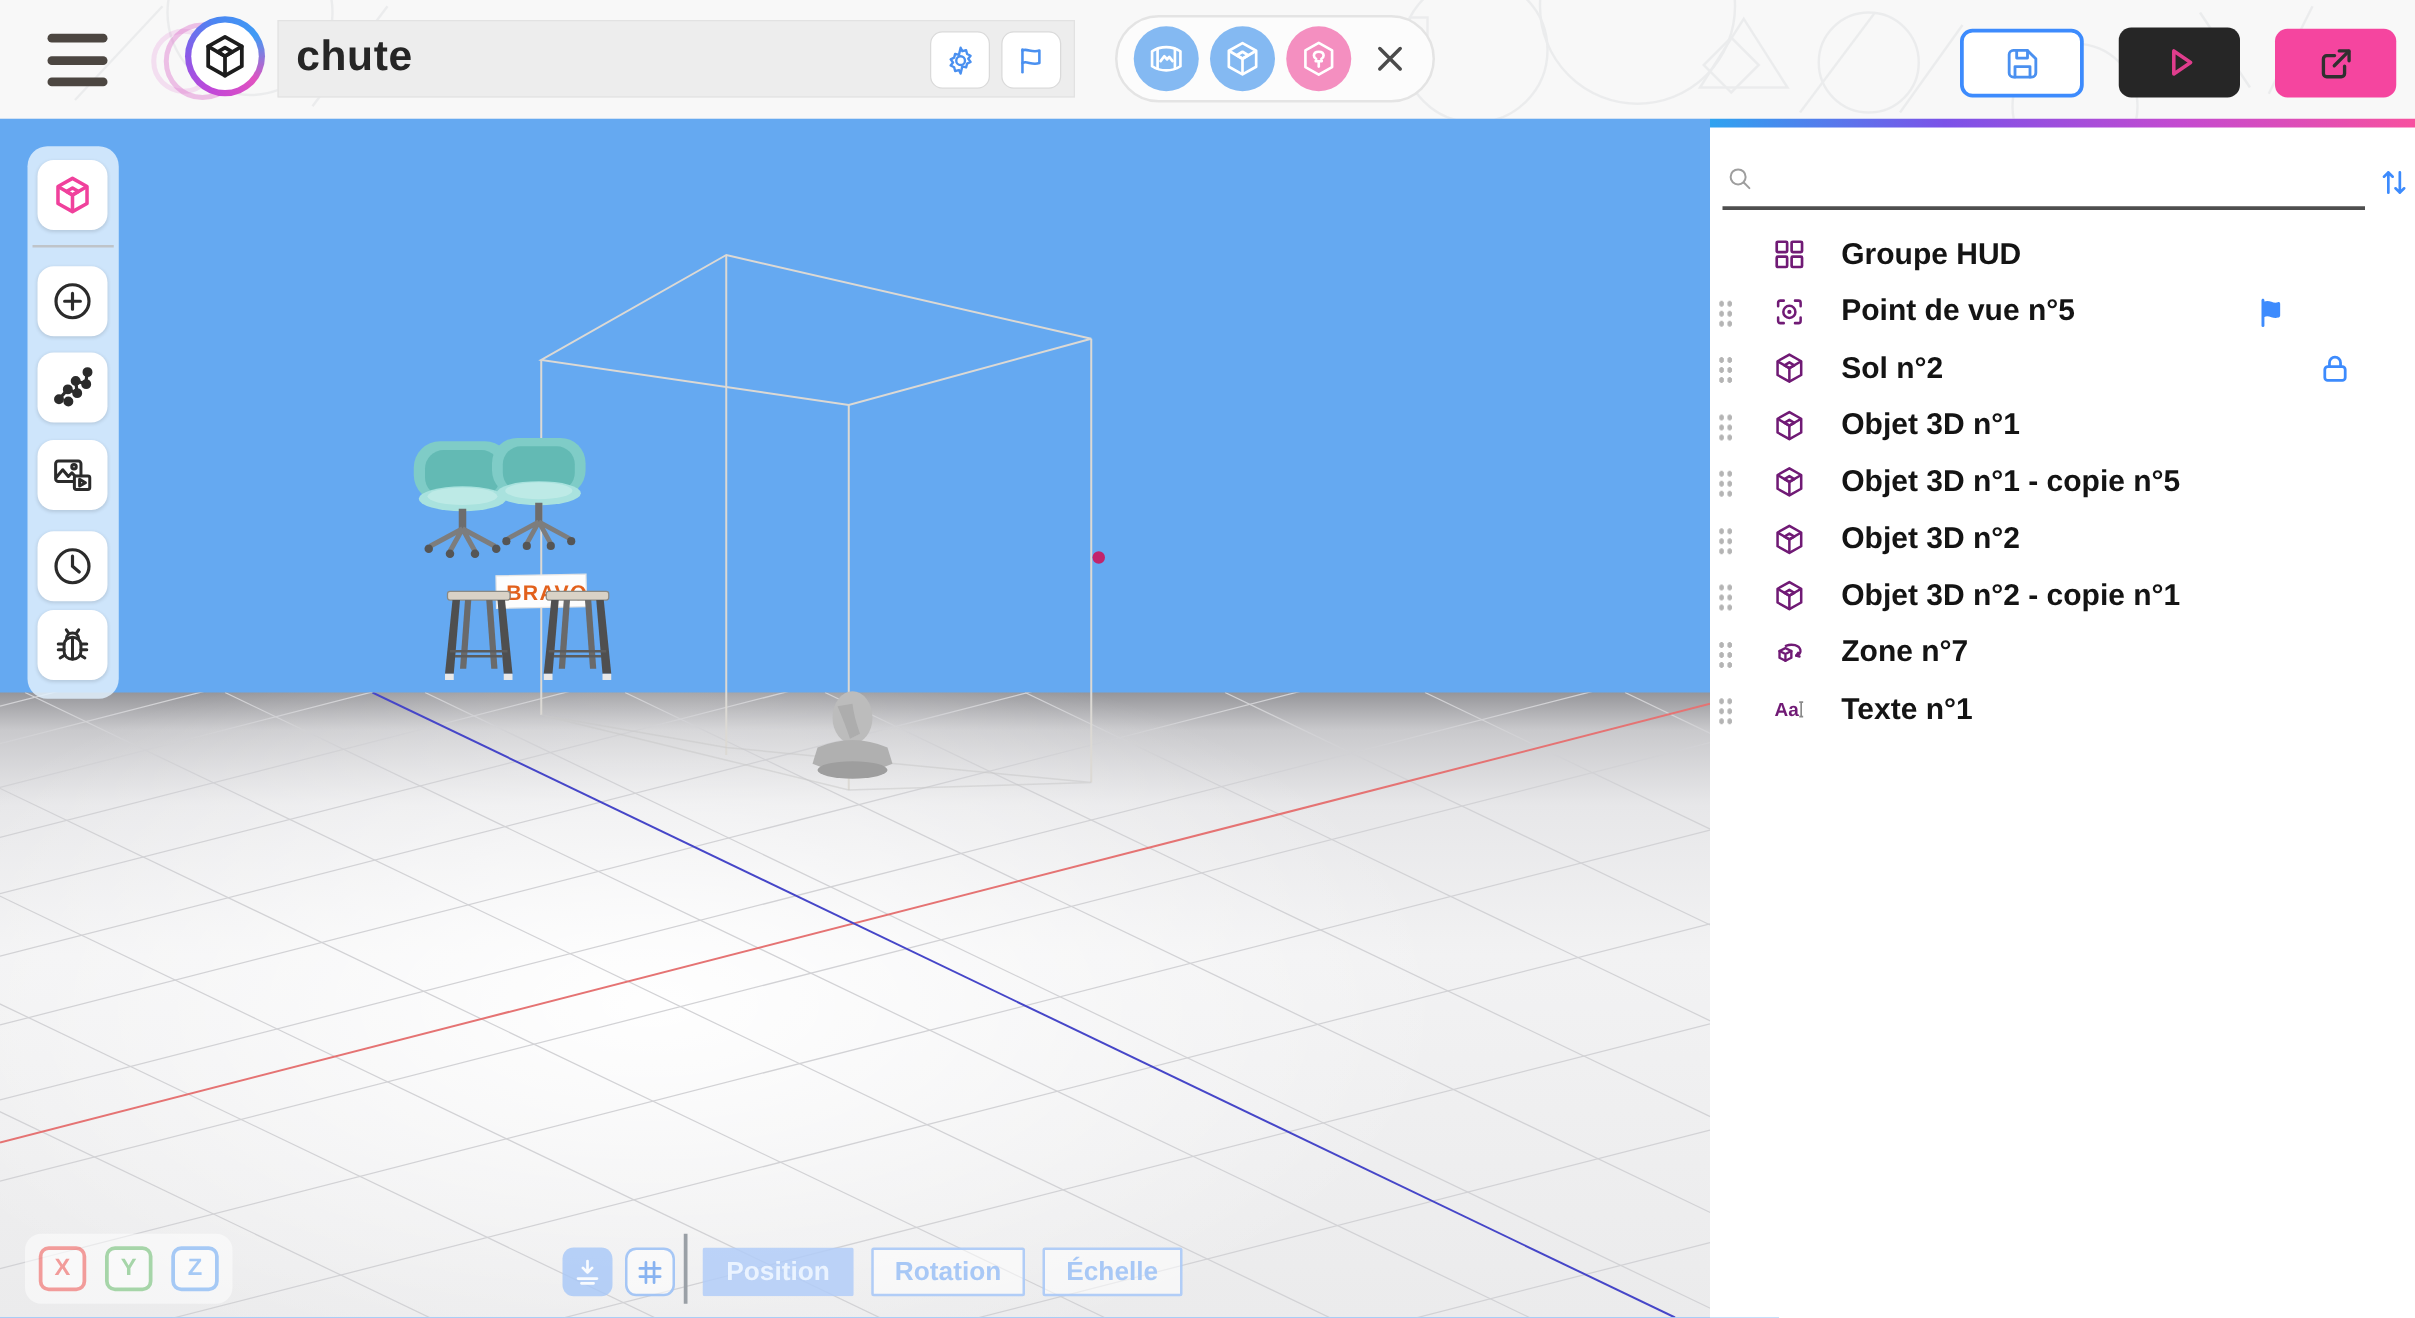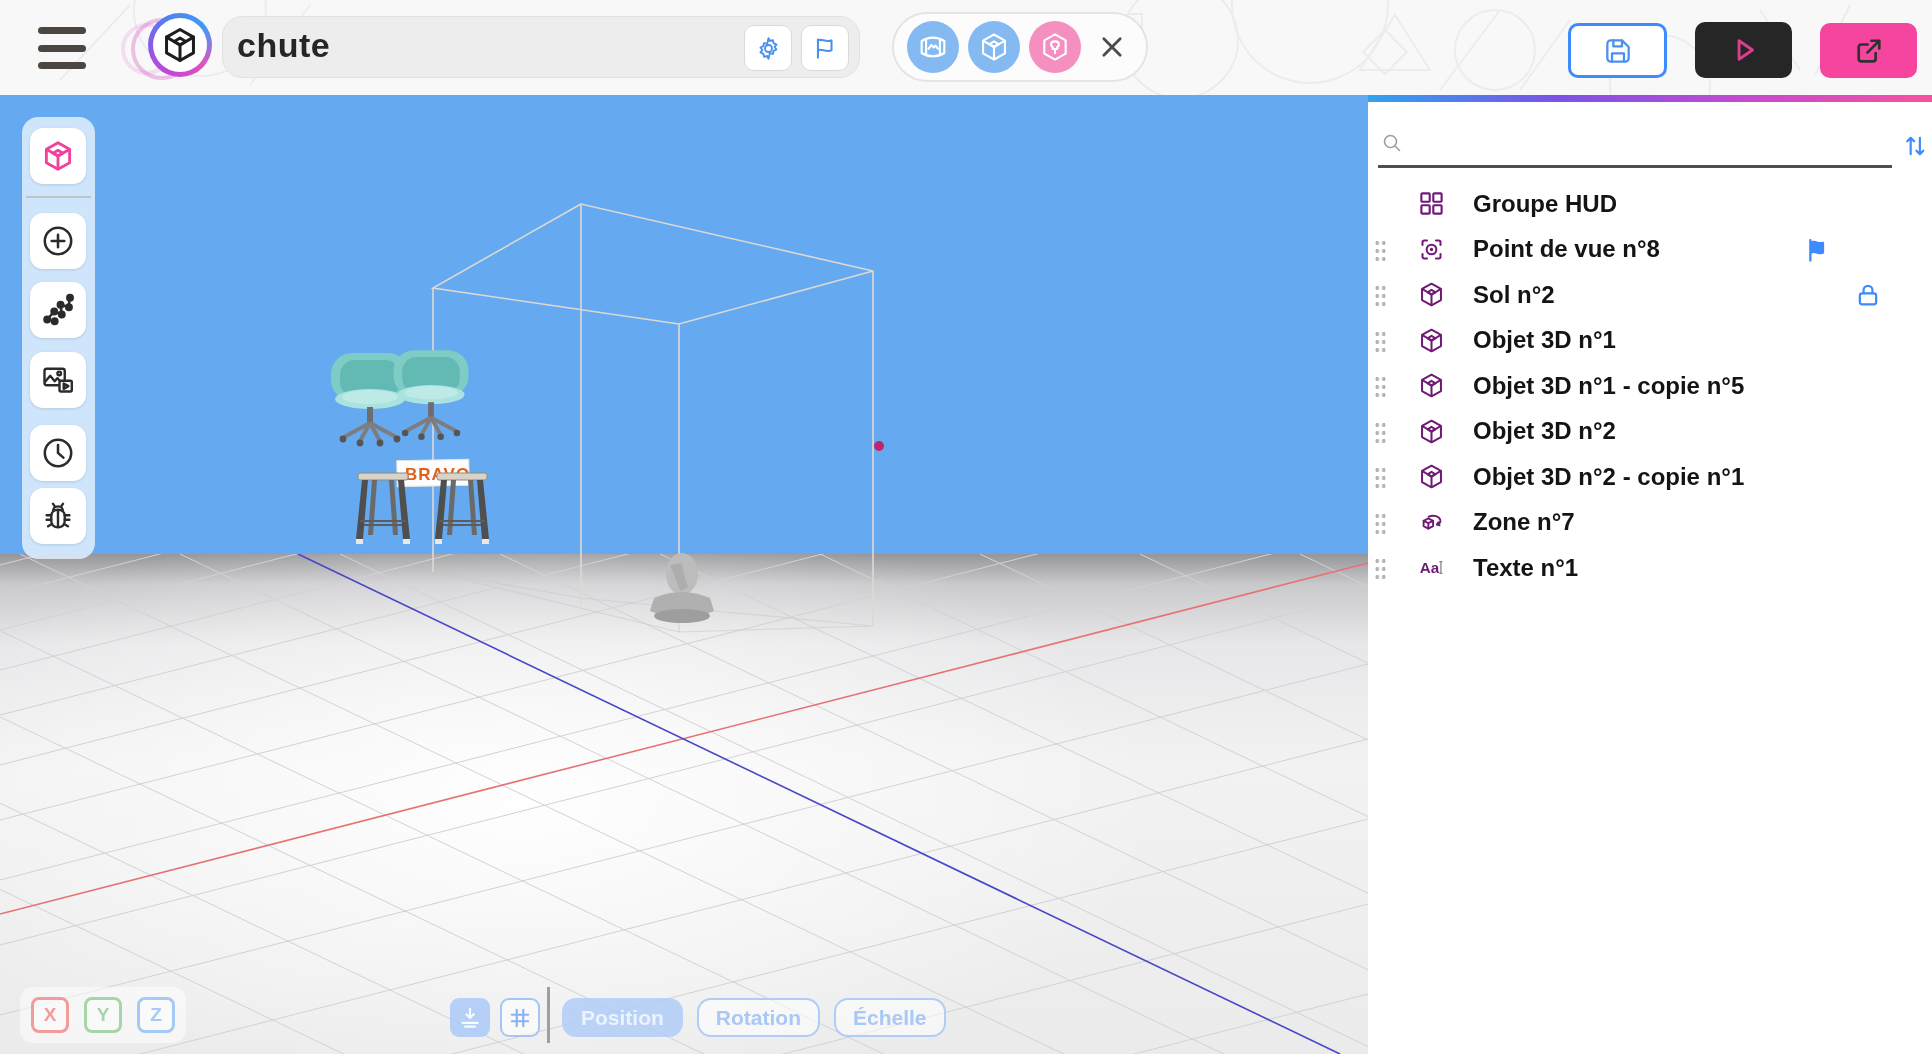--- a/index.html
+++ b/index.html
@@ -10,21 +10,21 @@
   .topbar{position:absolute;left:0;top:0;width:1932px;height:95px;background:#f8f8f8;border-bottom:1px solid #ececec}
   .deco{position:absolute;inset:0;pointer-events:none;opacity:.07}
   .hamburger{position:absolute;left:38px;top:27px;width:48px;height:42px;display:flex;flex-direction:column;justify-content:space-between;cursor:pointer}
   .hamburger i{display:block;height:7px;border-radius:4px;background:#4c4641}
   .logo-echo1{position:absolute;left:131px;top:18px;width:54px;height:54px;border-radius:50%;border:4px solid rgba(216,86,196,.35)}
   .logo-echo2{position:absolute;left:121px;top:23px;width:44px;height:44px;border-radius:50%;border:4px solid rgba(216,86,196,.16)}
   .logo{position:absolute;left:148px;top:13px;width:64px;height:64px;border-radius:50%;
         background:conic-gradient(from 200deg,#c247d8,#8a5ae8,#4b86f2,#3f9bf5,#e052c0,#c247d8);
         display:grid;place-items:center}
   .logo-inner{width:54px;height:54px;border-radius:50%;background:#fff;display:grid;place-items:center;color:#1d1d1d}
-  .title-field{position:absolute;left:222px;top:16px;width:636px;height:60px;background:#ededed;border:1px solid #e2e2e2;border-radius:20px}
+  .title-field{position:absolute;left:222px;top:16px;width:636px;height:60px;background:#ededed;border:1px solid #e2e2e2;border-radius:0}
   .title-text{position:absolute;left:14px;top:9px;font-size:34px;font-weight:bold;color:#262626;letter-spacing:.5px}
   .field-btn{position:absolute;top:8px;width:46px;height:44px;background:#fff;border:1px solid #dadada;border-radius:10px;display:grid;place-items:center;color:#4a90f0;cursor:pointer}
   .field-btn.gear{left:521px}.field-btn.flagb{left:578px}
   .mode-pill{position:absolute;left:892px;top:12px;width:256px;height:70px;background:#fcfcfc;border:2px solid #e4e4e4;border-radius:36px;display:flex;align-items:center;gap:9px;padding-left:13px;box-sizing:border-box}
   .mode-circle{width:52px;height:52px;border-radius:50%;display:grid;place-items:center;color:#fff;cursor:pointer}
   .mode-circle.blue{background:#84b9f2}.mode-circle.pink{background:#f48fc0}
   .pill-close{width:44px;height:44px;display:grid;place-items:center;color:#4b4b4b;cursor:pointer}
   .btn-save{position:absolute;left:1568px;top:23px;width:99px;height:55px;background:#fff;border:3px solid #3d8bfd;border-radius:10px;display:grid;place-items:center;color:#4a90f0;box-sizing:border-box;cursor:pointer}
   .btn-play{position:absolute;left:1695px;top:22px;width:97px;height:56px;background:#262626;border-radius:10px;display:grid;place-items:center;color:#e03d8d;cursor:pointer}
   .btn-export{position:absolute;left:1820px;top:23px;width:97px;height:55px;background:#f5459f;border-radius:10px;display:grid;place-items:center;color:#303030;cursor:pointer}
@@ -44,21 +44,21 @@
 
   
   .xyz{position:absolute;left:20px;top:892px;width:166px;height:56px;background:rgba(255,255,255,.5);border-radius:13px;display:flex;align-items:center;gap:15px;padding-left:11px;box-sizing:border-box}
   .axis-btn{width:38px;height:36px;border:3px solid;border-radius:8px;background:rgba(255,255,255,.65);font-size:19px;font-weight:bold;display:grid;place-items:center;opacity:.55;box-sizing:border-box;cursor:pointer}
 
   
   .snap-btn{position:absolute;left:450px;top:903px;width:40px;height:39px;background:rgba(166,199,247,.8);border-radius:9px;display:grid;place-items:center;color:rgba(255,255,255,.9);cursor:pointer}
   .gridtoggle-btn{position:absolute;left:500px;top:903px;width:40px;height:39px;background:rgba(255,255,255,.55);border:2.5px solid rgba(150,189,244,.85);border-radius:9px;display:grid;place-items:center;color:rgba(130,175,240,.95);box-sizing:border-box;cursor:pointer}
   .ctl-divider{position:absolute;left:547px;top:892px;width:3px;height:56px;background:#9aa0a6}
   .transform-group{position:absolute;left:562px;top:903px;display:flex;gap:14px}
-  .transform-btn{height:39px;padding:0 17px;border:2.5px solid rgba(168,200,246,.9);border-radius:14px;background:rgba(255,255,255,.55);color:rgba(168,200,246,1);font-size:21px;font-weight:bold;display:grid;place-items:center;box-sizing:border-box;cursor:pointer}
+  .transform-btn{height:39px;padding:0 17px;border:2.5px solid rgba(168,200,246,.9);border-radius:2px;background:rgba(255,255,255,.55);color:rgba(168,200,246,1);font-size:21px;font-weight:bold;display:grid;place-items:center;box-sizing:border-box;cursor:pointer}
   .transform-btn.active{border-color:transparent;background:rgba(178,205,248,.85);color:rgba(236,244,255,.95)}
 
   
   .panel{position:absolute;left:1368px;top:95px;width:564px;height:959px;background:#fff}
   .panel-grad{position:absolute;left:0;top:0;width:564px;height:7px;background:linear-gradient(90deg,#2fa3f0,#7b52e8,#c44ad0,#f7519f)}
   .search-icon{position:absolute;left:12px;top:36px;color:#9e9e9e}
   .search-underline{position:absolute;left:10px;top:70px;width:514px;height:3px;background:#4f4f4f}
   .sort-btn{position:absolute;left:534px;top:36px;color:#3d8bfd;cursor:pointer}
   .layer-list{position:absolute;left:0;top:86px;width:564px}
   .row{height:45.5px;display:flex;align-items:center;position:relative;cursor:pointer}
@@ -384,21 +384,21 @@
       </div>
       <div class="row">
         <span class="drag"></span>
         <span class="row-icon">
           <svg width="27" height="27" viewBox="0 0 24 24" fill="none" stroke="currentColor" stroke-width="1.8" stroke-linecap="round">
             <path d="M4 8V5.5A1.5 1.5 0 0 1 5.5 4H8M16 4h2.5A1.5 1.5 0 0 1 20 5.5V8M20 16v2.5a1.5 1.5 0 0 1-1.5 1.5H16M8 20H5.5A1.5 1.5 0 0 1 4 18.5V16"></path>
             <circle cx="12" cy="12" r="4.3"></circle>
             <circle cx="12" cy="12" r="1.5" fill="currentColor" stroke="none"></circle>
           </svg>
         </span>
-        <span class="row-label">Point de vue n°8</span>
+        <span class="row-label">Point de vue n°5</span>
         <span class="badge badge-flag">
           <svg width="28" height="28" viewBox="0 0 24 24" fill="currentColor">
             <path d="M4.6 2.6c-.6 0-1 .45-1 1V21a1 1 0 0 0 2 0v-6c2.9-1.7 5.8 1.6 9.3.5.8-.25 1.5-.6 1.5-1.5V6c0-.85-.85-1.35-1.6-1.05-3.1 1.25-5.9-2-9.2-.45v-.9c0-.55-.45-1-1-1Z"></path>
           </svg>
         </span>
       </div>
       <div class="row">
         <span class="drag"></span>
         <span class="row-icon">
           <svg width="27" height="27" viewBox="0 0 24 24" fill="none" stroke="currentColor" stroke-width="1.8" stroke-linejoin="round">

